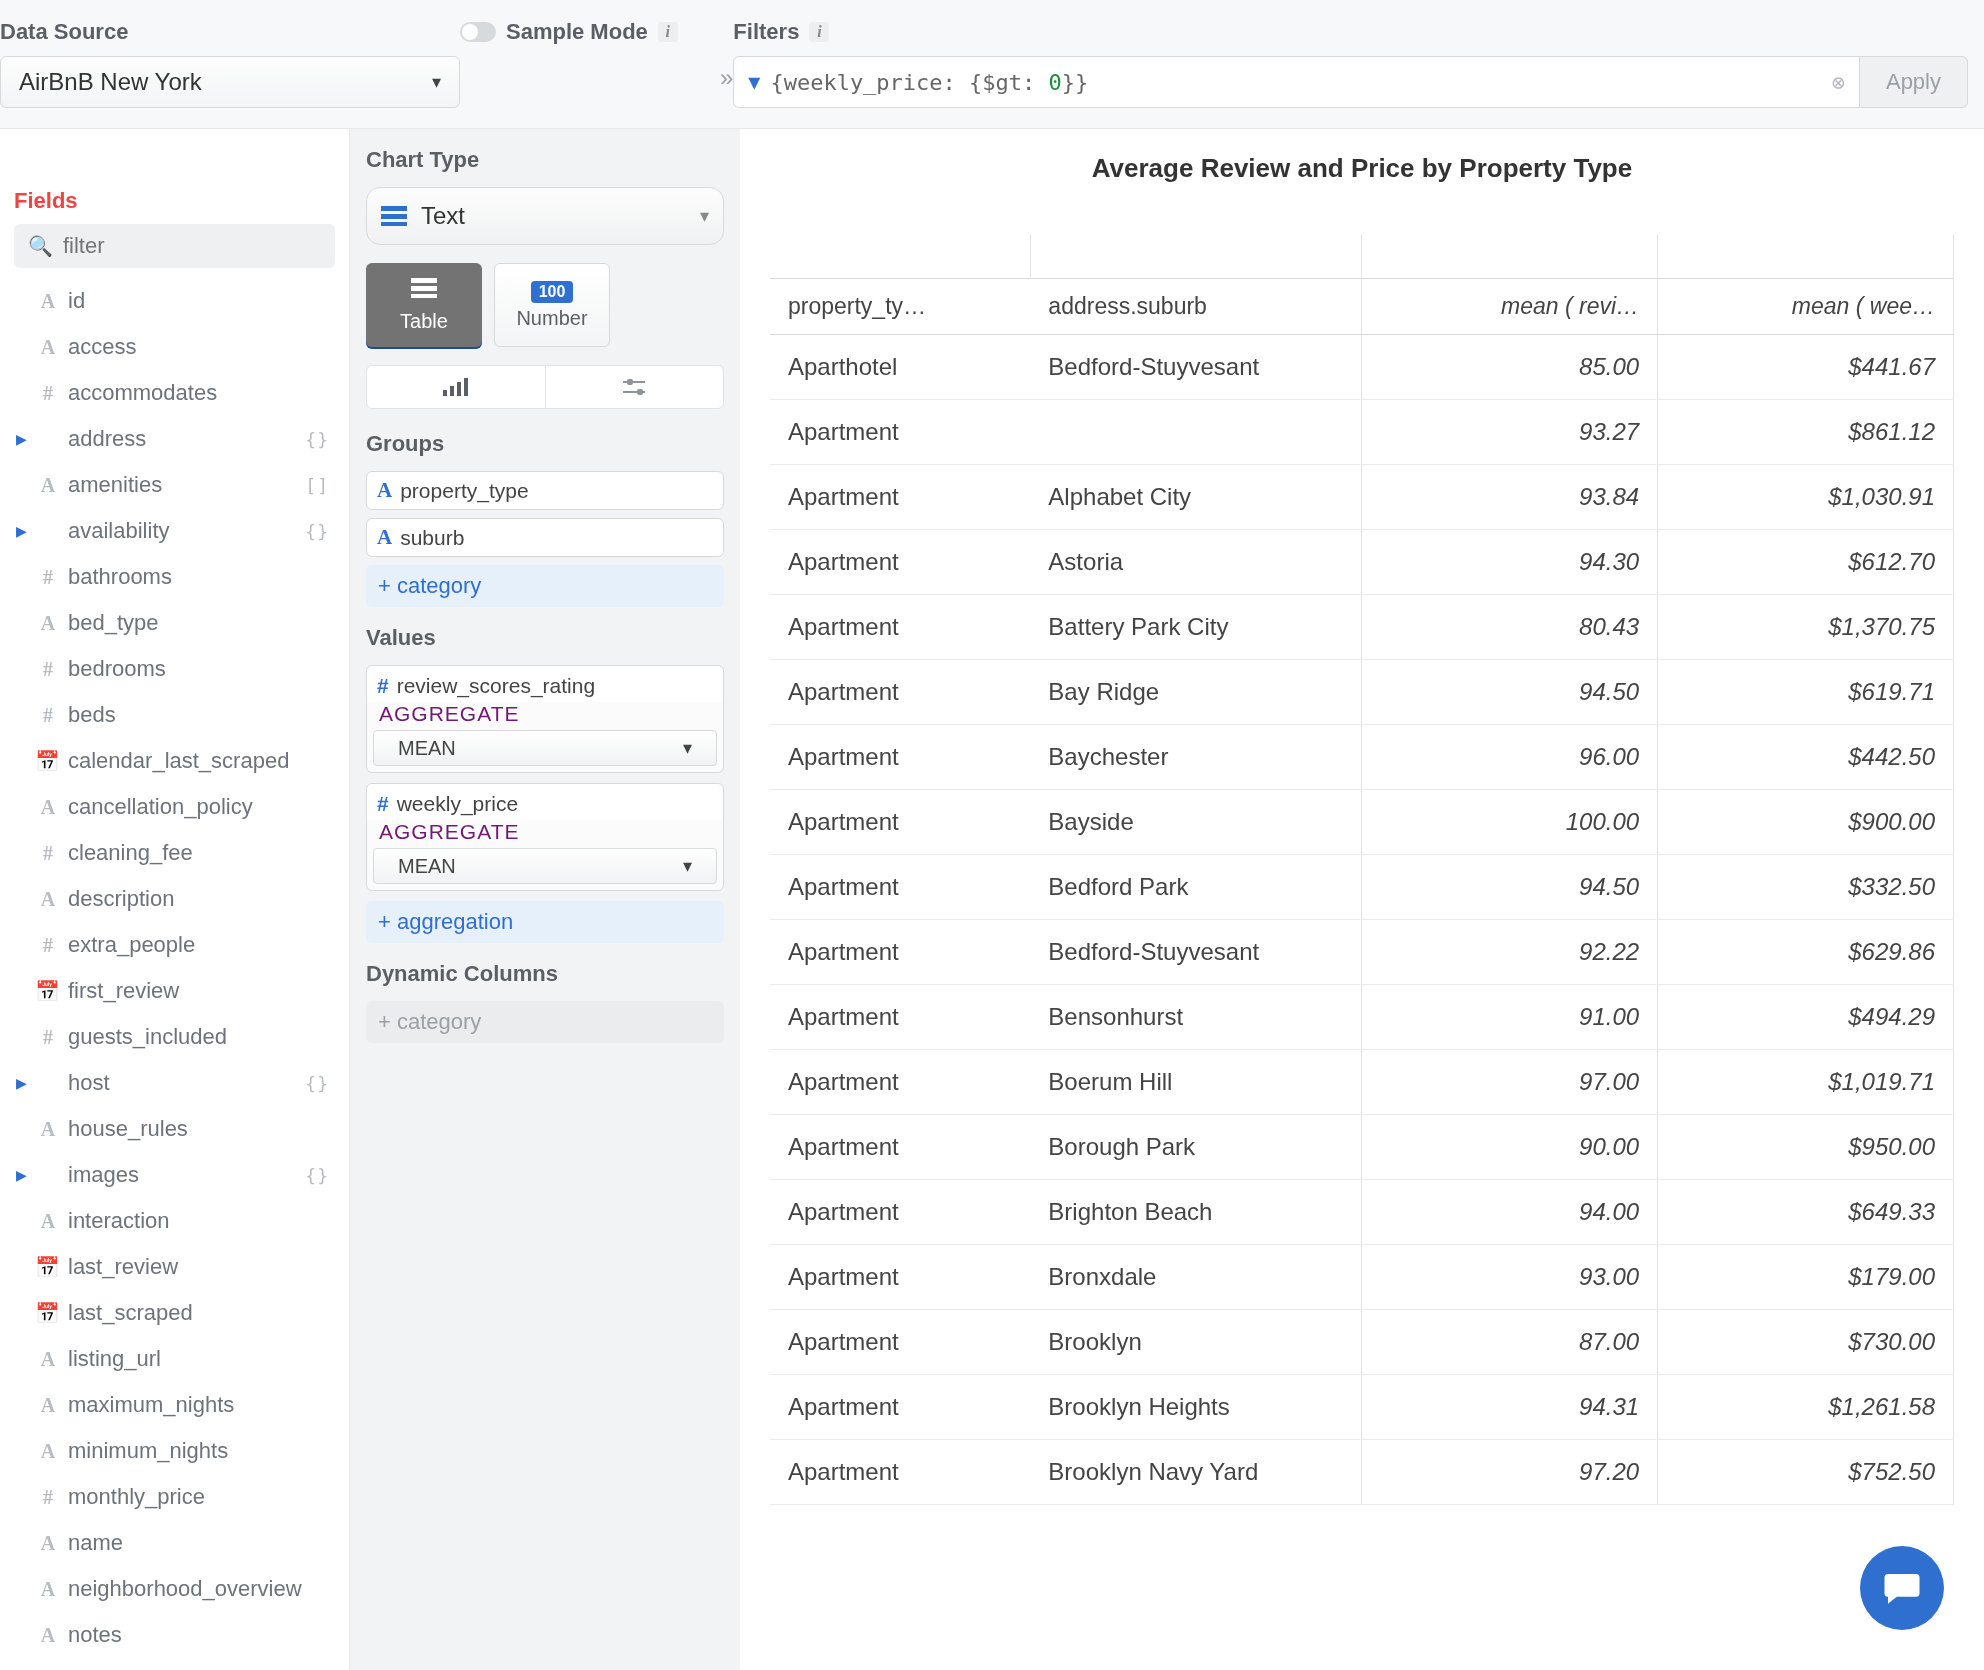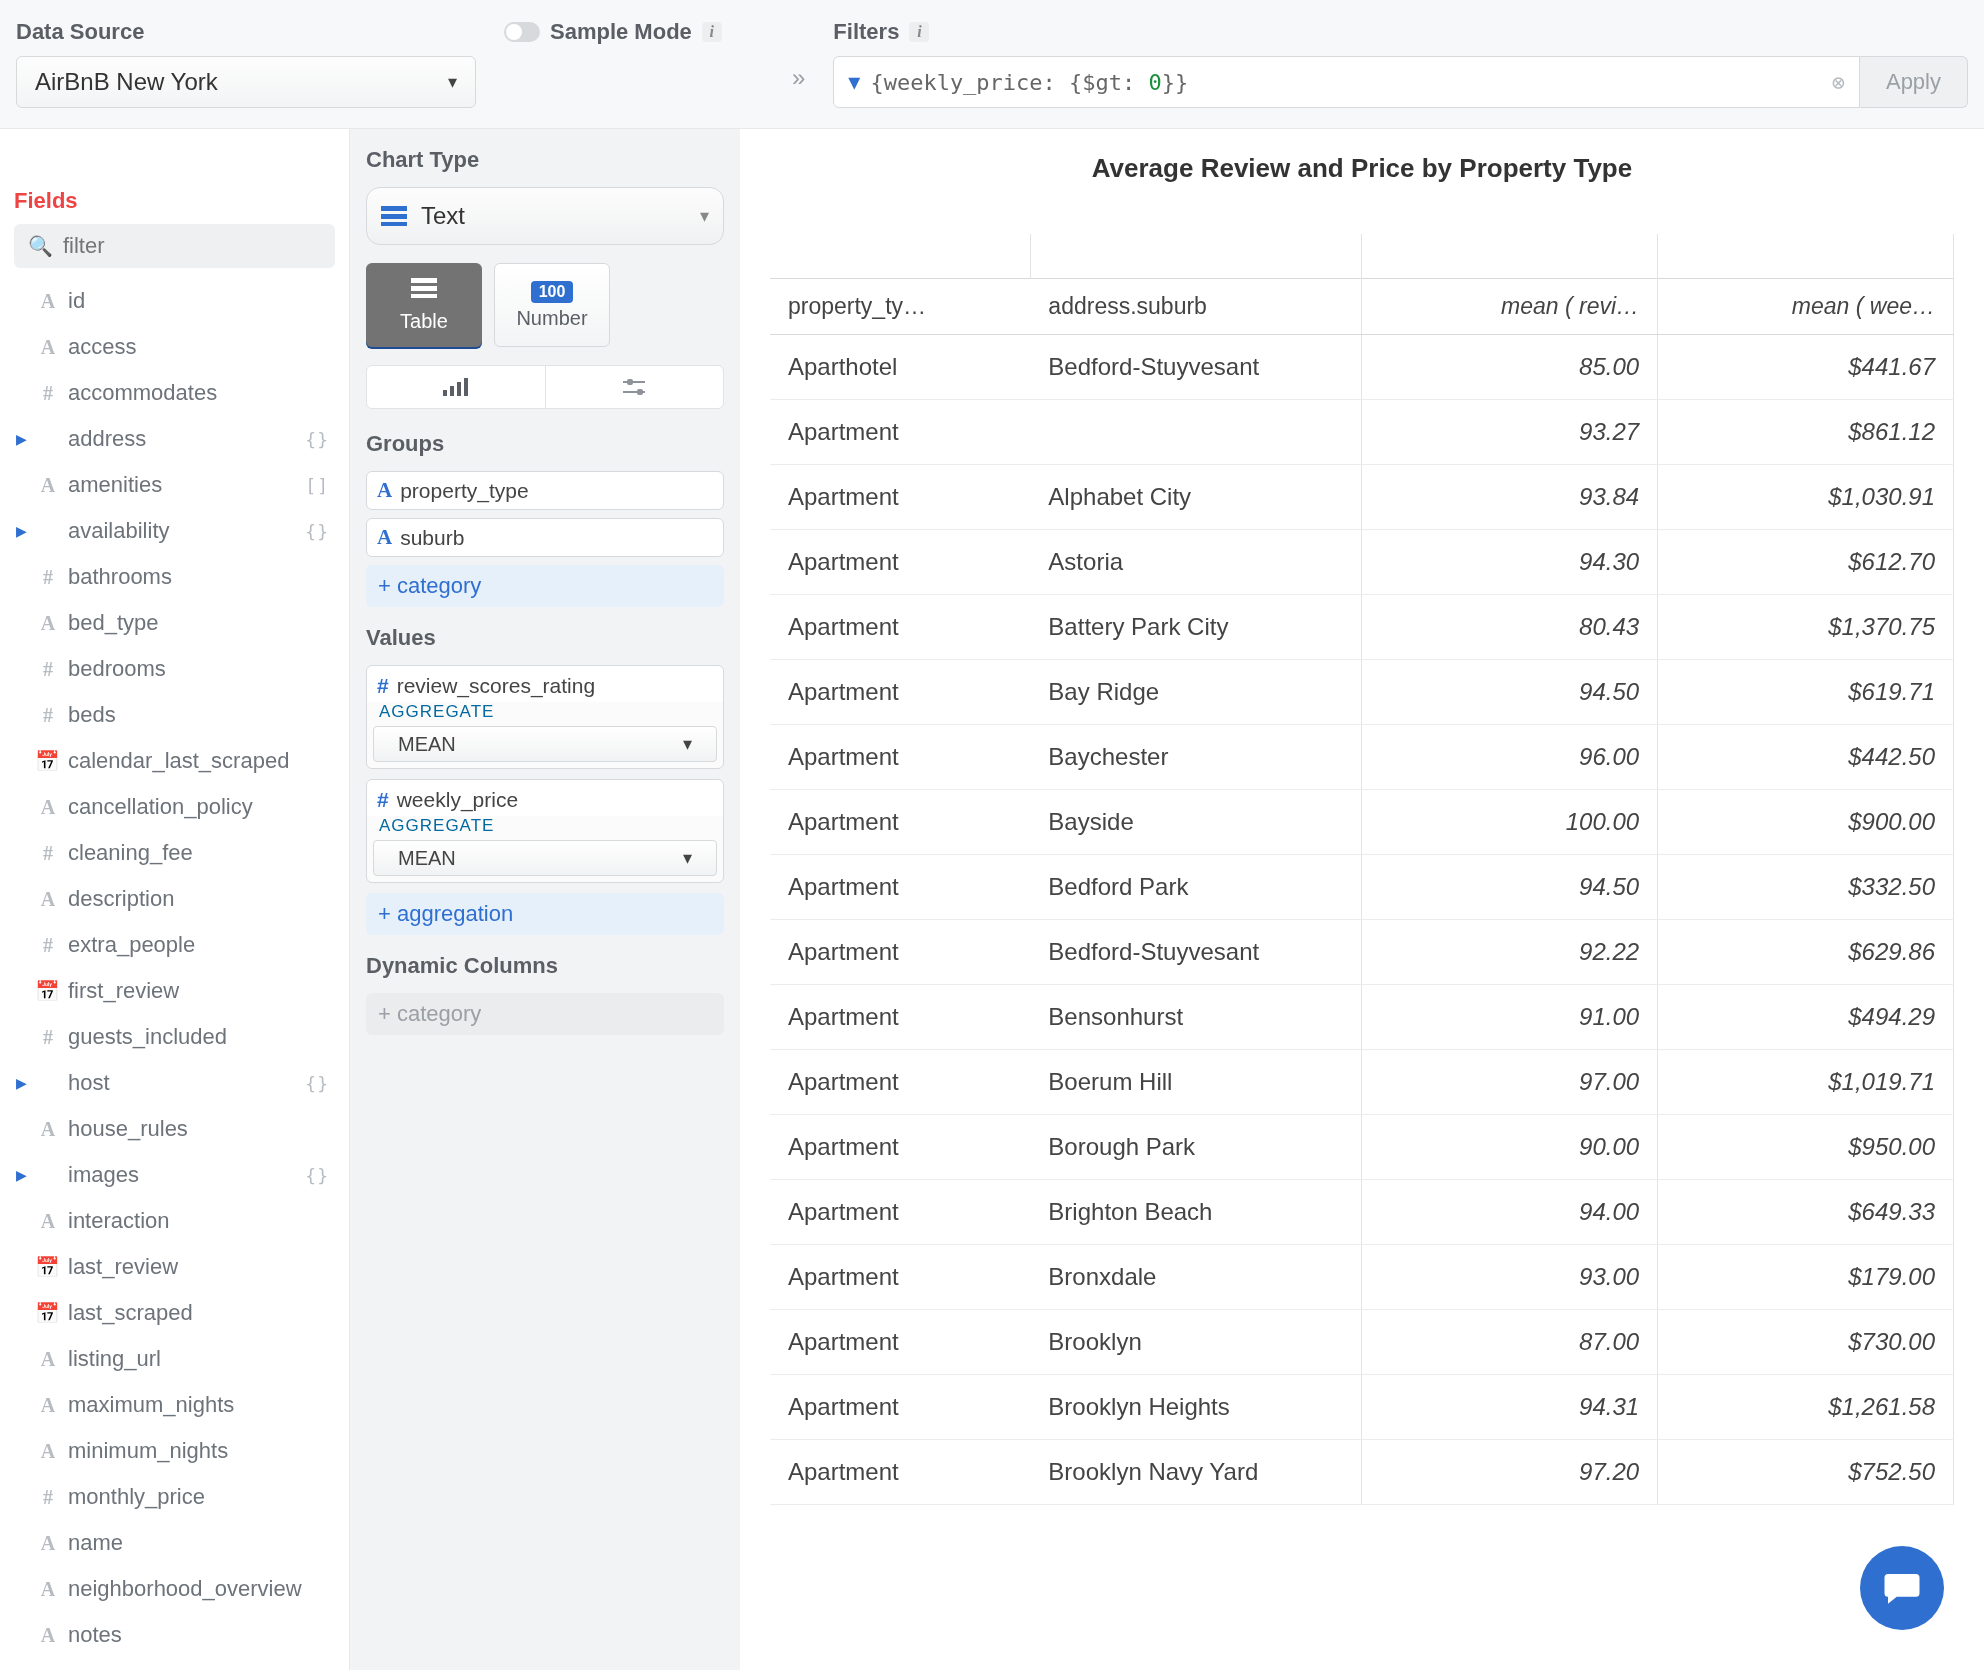--- a/index.html
+++ b/index.html
@@ -10,23 +10,23 @@
   color: #333;
   width: 1984px;
   height: 1670px;
   overflow: hidden;
 }
 
 
 .top-bar {
   display: flex;
   align-items: flex-start;
-  padding: 18px 16px 20px 16px;
+  padding: 18px 16px 20px 0;
   border-bottom: 1px solid #e6e8ea;
-  gap: 28px;
+  gap: 0;
 }
 .ds-col { width: 460px; }
 .top-label {
   font-size: 22px;
   font-weight: 600;
   color: #5a5f66;
   display: flex;
   align-items: center;
   gap: 10px;
   height: 28px;
@@ -163,21 +163,21 @@
   background:#e6f0fb; border-radius:6px; padding:8px 12px;
   color:#2f6fd0; font-size:22px; margin-bottom:18px;
 }
 .add-link.disabled { background:#ebeced; color:#9aa0a6; }
 
 .agg-block {
   border:1px solid #d6dadd; border-radius:6px; background:#fbfbfb;
   margin-bottom:10px; padding-bottom:0;
 }
 .agg-block .pill { border:none; border-radius:6px 6px 0 0; margin:0; padding:8px 10px 4px 10px; }
-.agg-label { font-size:17px; letter-spacing:1px; color:#0369a1; padding: 0 12px; }
+.agg-label { font-size:21px; letter-spacing:1px; color:#701a75; padding: 0 12px; }
 .agg-select {
   margin:4px 6px 6px 6px; height:36px; border:1px solid #d6dadd; border-radius:4px;
   background:linear-gradient(#fff,#f1f2f3); display:flex; align-items:center;
   padding:0 24px; font-size:20px; justify-content:space-between; color:#444;
 }
 
 
 .chart-pane {
   flex:1; background:#fff; padding: 24px 30px 0 30px; overflow:hidden;
 }

